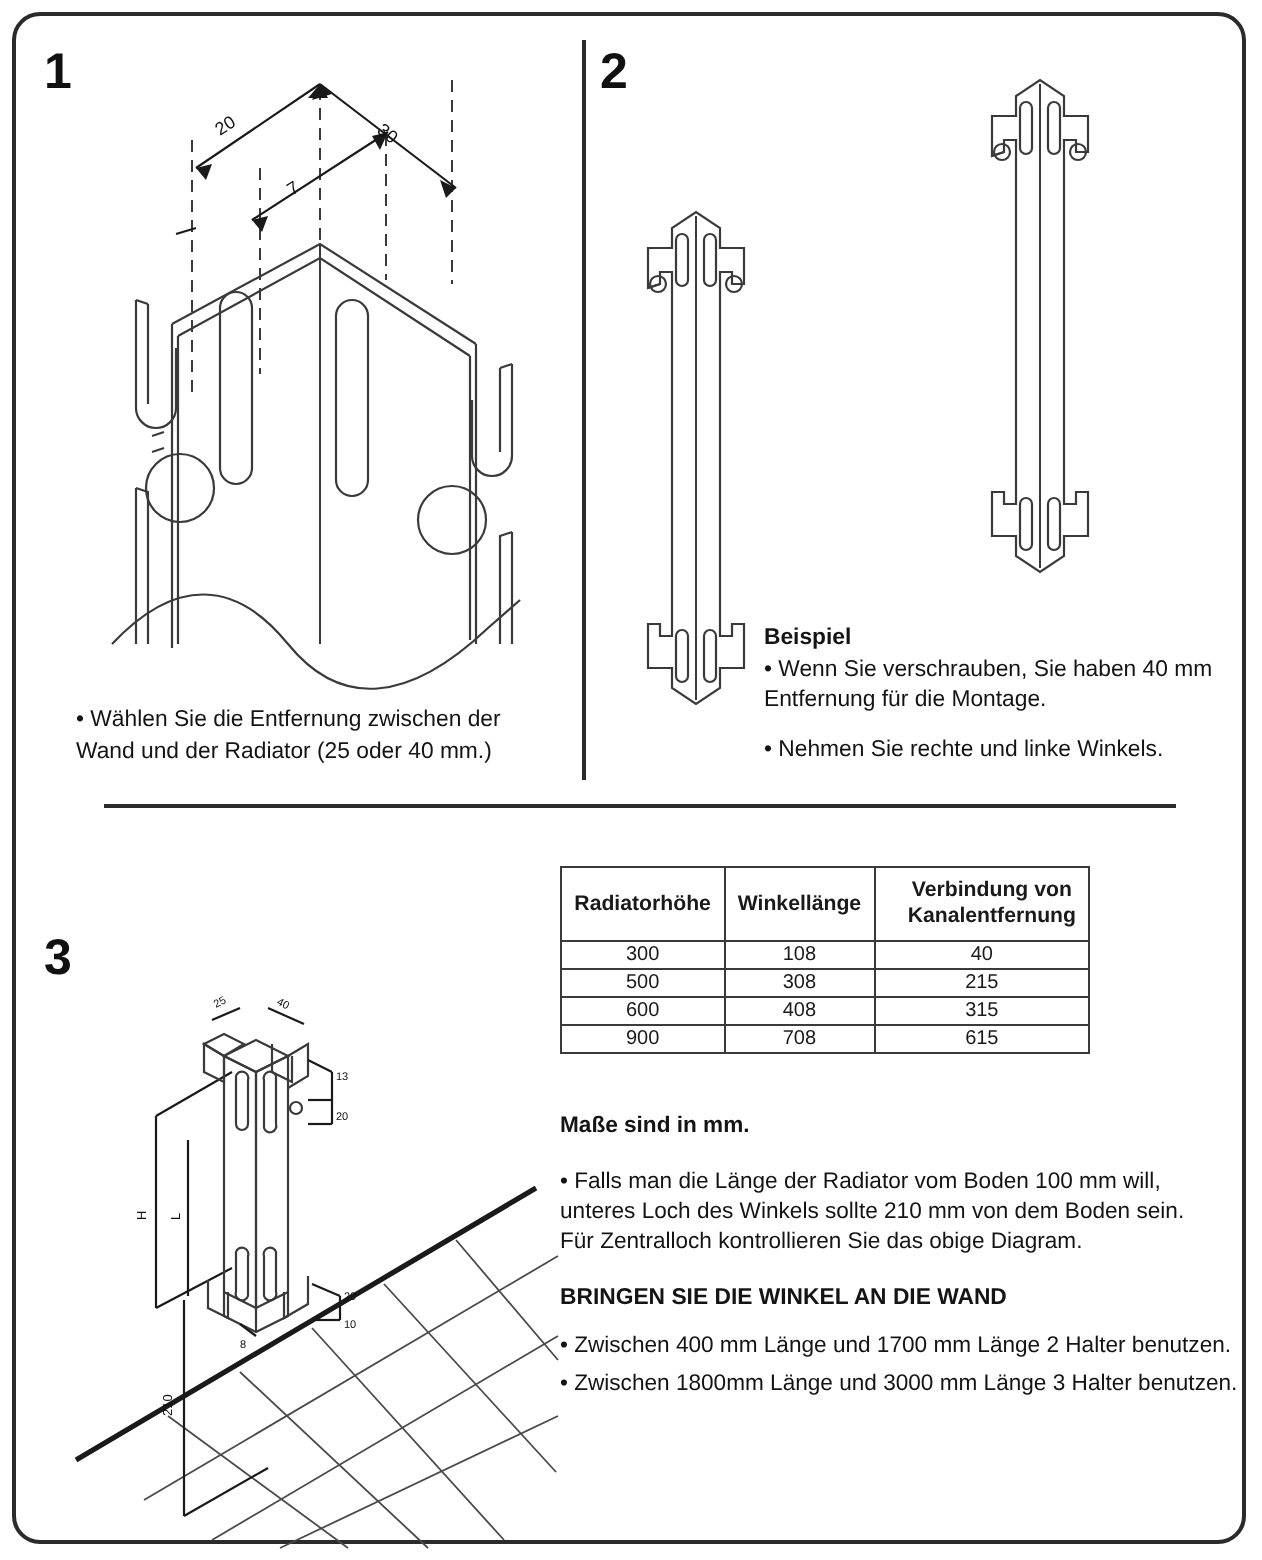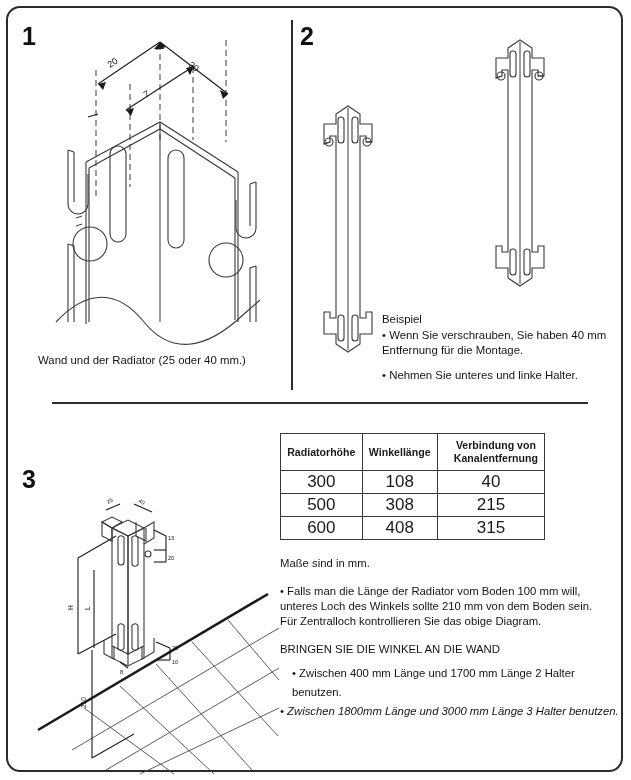--- a/index.html
+++ b/index.html
@@ -27,35 +27,35 @@
   .dim{fill:none;stroke:#1a1a1a;stroke-width:1.1;}
   .thick{fill:none;stroke:#1a1a1a;stroke-width:2.6;}
   .grid{fill:none;stroke:#4a4a4a;stroke-width:0.9;}
   .dimtxt{font-family:"Liberation Sans", sans-serif;font-size:9px;fill:#111;}
   .tiny{font-family:"Liberation Sans", sans-serif;font-size:6.5px;fill:#111;}
   .tiny5{font-family:"Liberation Sans", sans-serif;font-size:5.5px;fill:#111;}
 
   .capt{
     position:absolute;font-size:11.4px;line-height:15.5px;color:#141414;
   }
-  .bold{font-weight:normal;}
+  .bold{font-weight:bold;}
 
   table.spec{
     position:absolute;border-collapse:collapse;
     font-size:11.5px;
   }
   table.spec td,table.spec th{
     border:1.4px solid #3a3a3a;
     text-align:center;font-weight:normal;
     padding:2px 4px;
   }
   table.spec th{
     font-weight:bold;font-size:10.6px;line-height:13px;padding:5px 6px;
   }
-  table.spec td{padding:1px 6px;font-size:17px;}
+  table.spec td{padding:1px 6px;font-size:10px;}
   .noteblk{position:absolute;font-size:11.3px;line-height:15px;color:#141414;}
 </style>
 </head>
 <body>
 
 <div class="sheet">
 
   <div class="panel-num" style="left:14px;top:14px;">1</div>
 
   <svg style="position:absolute;left:40px;top:14px;" width="250" height="320" viewBox="0 0 250 320">
@@ -115,20 +115,21 @@
     <path class="ln" d="M208,244 L208,300"></path>
     <path class="ln" d="M208,244 L202,246 L202,300"></path>
 
     <path class="ln" d="M8,300 C40,266 70,268 96,300 C122,332 156,330 196,292 L212,278"></path>
 
     <path class="ln2" d="M28,196 L34,194"></path>
     <path class="ln2" d="M28,204 L34,202"></path>
   </svg>
 
   <div class="capt" style="left:30px;top:345px;width:250px;">
+    <div>• Wählen Sie die Entfernung zwischen der</div>
     <div>Wand und der Radiator (25 oder 40 mm.)</div>
   </div>
 
   <div class="vdiv" style="left:283px;top:12px;width:2.2px;height:370px;"></div>
 
   <div class="panel-num" style="left:292px;top:14px;">2</div>
 
   <svg style="position:absolute;left:288px;top:20px;" width="330" height="330" viewBox="0 0 330 330">
 
     <g transform="translate(12,78)">
@@ -168,21 +169,21 @@
       <path class="ln2" d="M16,38 L22,36"></path>
       <path class="ln2" d="M64,36 L58,36"></path>
     </g>
   </svg>
 
   <div class="capt" style="left:374px;top:304px;width:240px;">
     <div class="bold">Beispiel</div>
     <div>• Wenn Sie verschrauben, Sie haben 40 mm</div>
     <div>Entfernung für die Montage.</div>
     <div style="height:9px;"></div>
-    <div>• Nehmen Sie unteres und linke Halter.</div>
+    <div>• Nehmen Sie rechte und linke Winkels.</div>
   </div>
 
   <div class="vdiv" style="left:44px;top:394px;width:536px;height:2px;"></div>
 
   <div class="panel-num" style="left:14px;top:457px;">3</div>
 
   <svg style="position:absolute;left:16px;top:450px;" width="255" height="316" viewBox="0 0 255 316">
 
     <g>
       <path class="thick" d="M14,272 L244,136"></path>
@@ -279,29 +280,34 @@
       <tr>
         <td>500</td>
         <td>308</td>
         <td>215</td>
       </tr>
       <tr>
         <td>600</td>
         <td>408</td>
         <td>315</td>
       </tr>
+      <tr>
+        <td>900</td>
+        <td>708</td>
+        <td>615</td>
+      </tr>
     </tbody>
   </table>
 
   <div class="noteblk" style="left:272px;top:548px;width:340px;">
     <div class="bold">Maße sind in mm.</div>
     <div style="height:13px;"></div>
     <div>• Falls man die Länge der Radiator vom Boden 100 mm will,</div>
     <div>unteres Loch des Winkels sollte 210 mm von dem Boden sein.</div>
     <div>Für Zentralloch kontrollieren Sie das obige Diagram.</div>
     <div style="height:13px;"></div>
     <div class="bold" style="font-size:11.4px;">BRINGEN SIE DIE WINKEL AN DIE WAND</div>
     <div style="height:7px;"></div>
-    <div style="line-height:19px;margin-left:12px;">• Zwischen 400 mm Länge und 1700 mm Länge  2 Halter benutzen.</div>
-    <div style="line-height:19px;font-style:italic;">• Zwischen 1800mm Länge und 3000 mm Länge  3 Halter benutzen.</div>
+    <div style="line-height:19px;">• Zwischen 400 mm Länge und 1700 mm Länge  2 Halter benutzen.</div>
+    <div style="line-height:19px;">• Zwischen 1800mm Länge und 3000 mm Länge  3 Halter benutzen.</div>
   </div>
 
 </div>
 
 </body></html>

